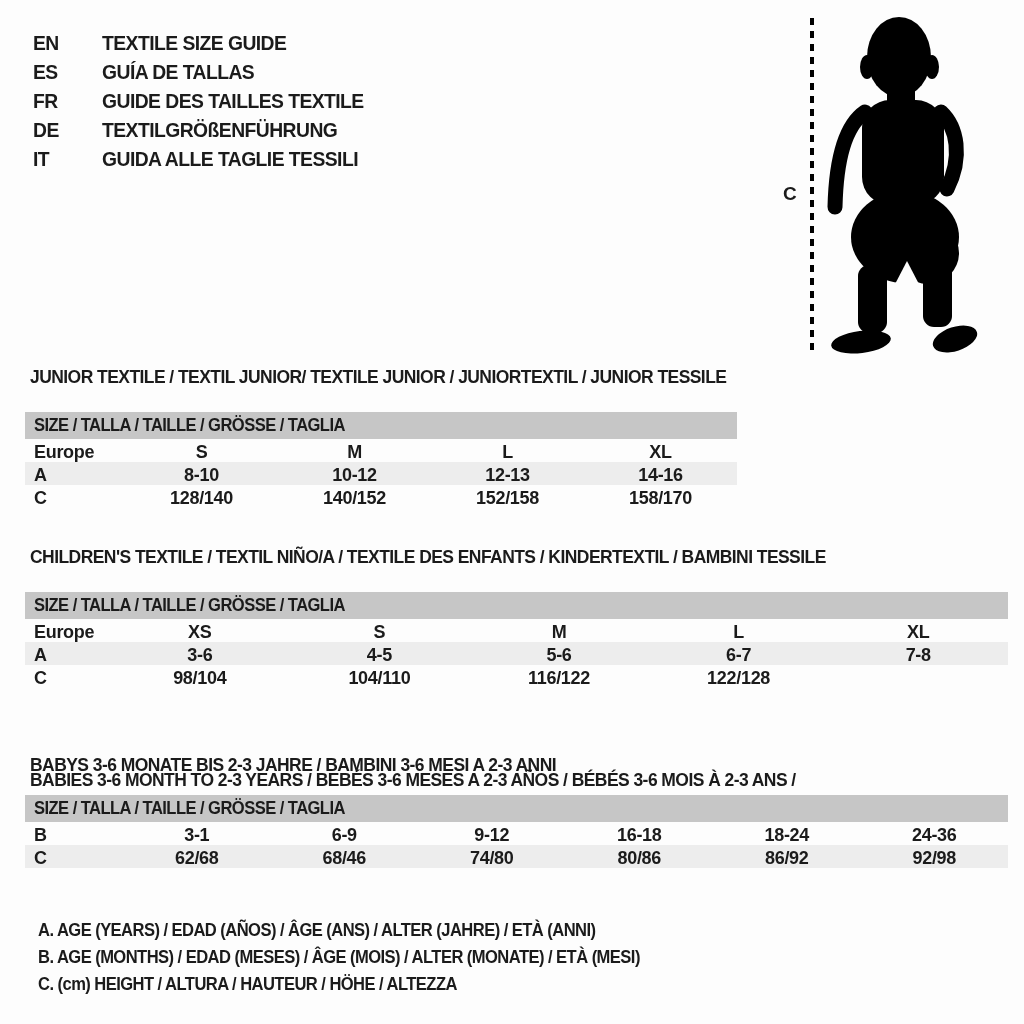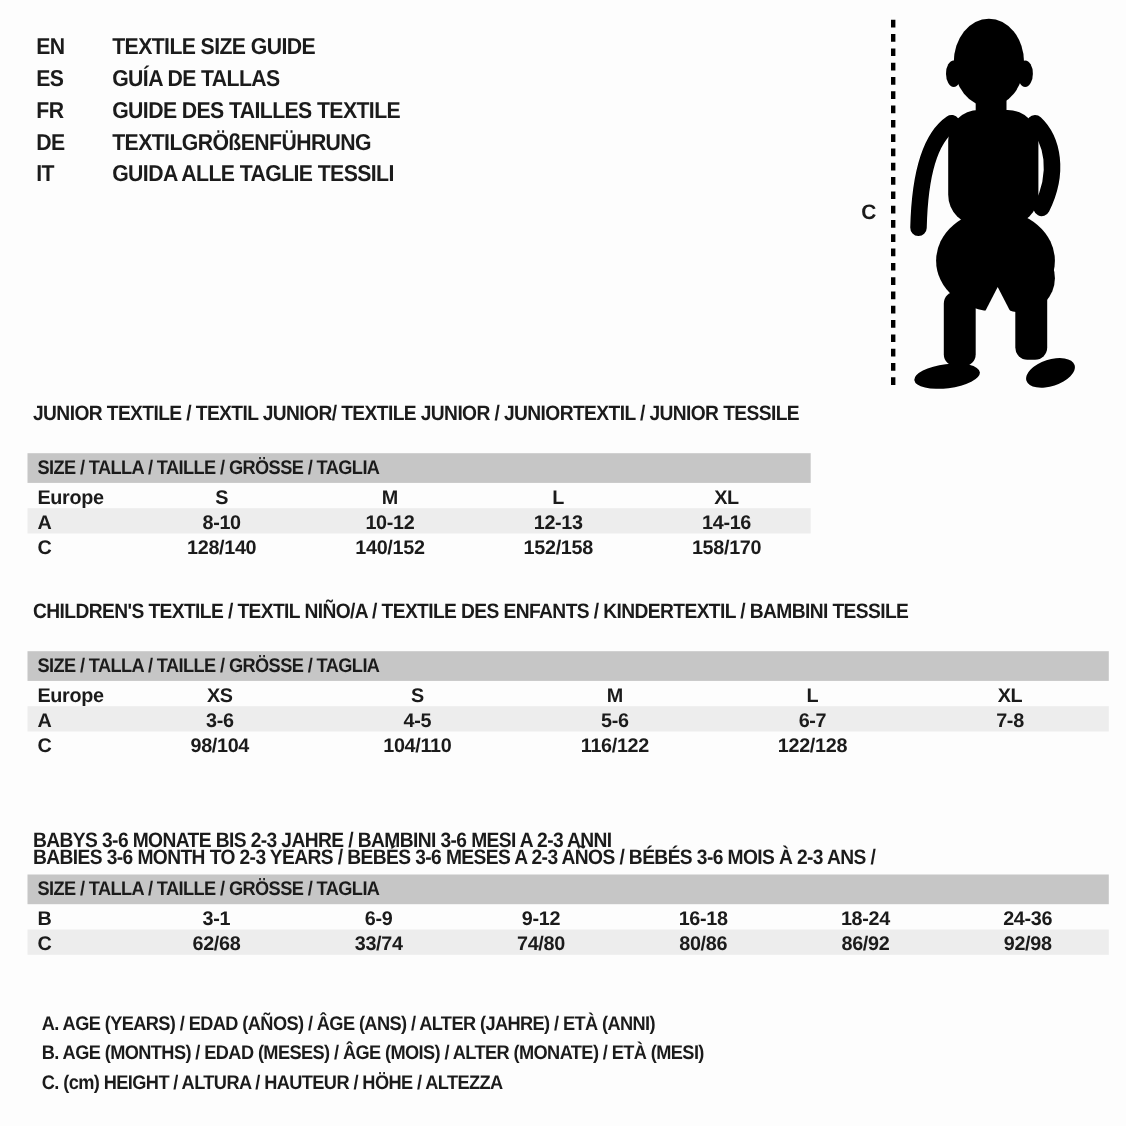--- a/index.html
+++ b/index.html
@@ -184,21 +184,21 @@
       <div class="t-cell">3-1</div>
       <div class="t-cell">6-9</div>
       <div class="t-cell">9-12</div>
       <div class="t-cell">16-18</div>
       <div class="t-cell">18-24</div>
       <div class="t-cell">24-36</div>
     </div>
     <div class="t-row shaded">
       <div class="t-cell lab">C</div>
       <div class="t-cell">62/68</div>
-      <div class="t-cell">33/74</div>
+      <div class="t-cell">68/46</div>
       <div class="t-cell">74/80</div>
       <div class="t-cell">80/86</div>
       <div class="t-cell">86/92</div>
       <div class="t-cell">92/98</div>
     </div>
   </div>
 
   <div class="legend">
     <div class="legend-line">
       <span class="cond">A. AGE (YEARS) / EDAD (AÑOS) / ÂGE (ANS) / ALTER (JAHRE) / ETÀ (ANNI)</span>

